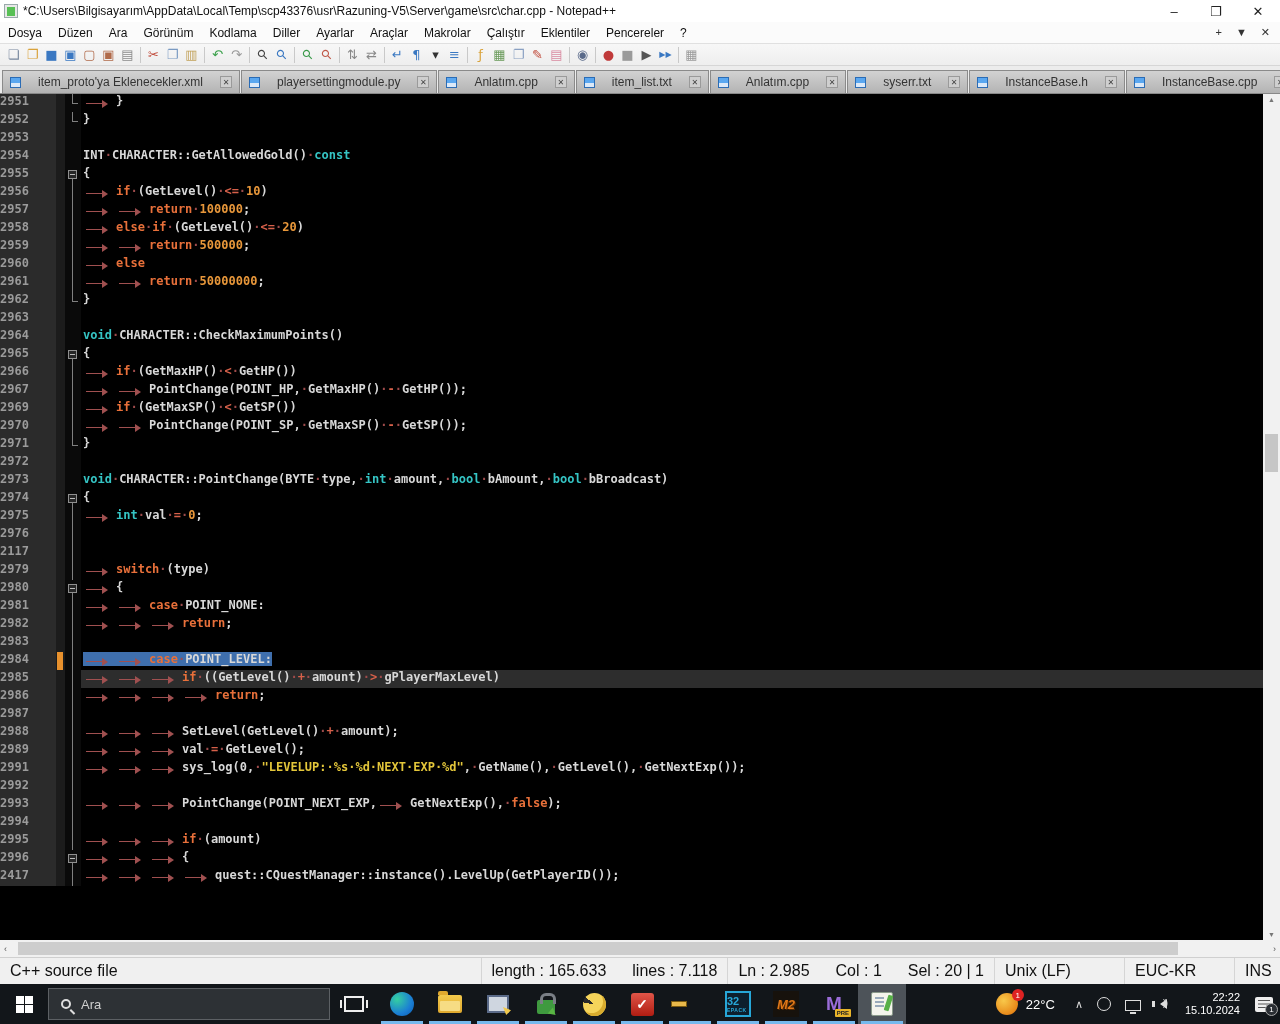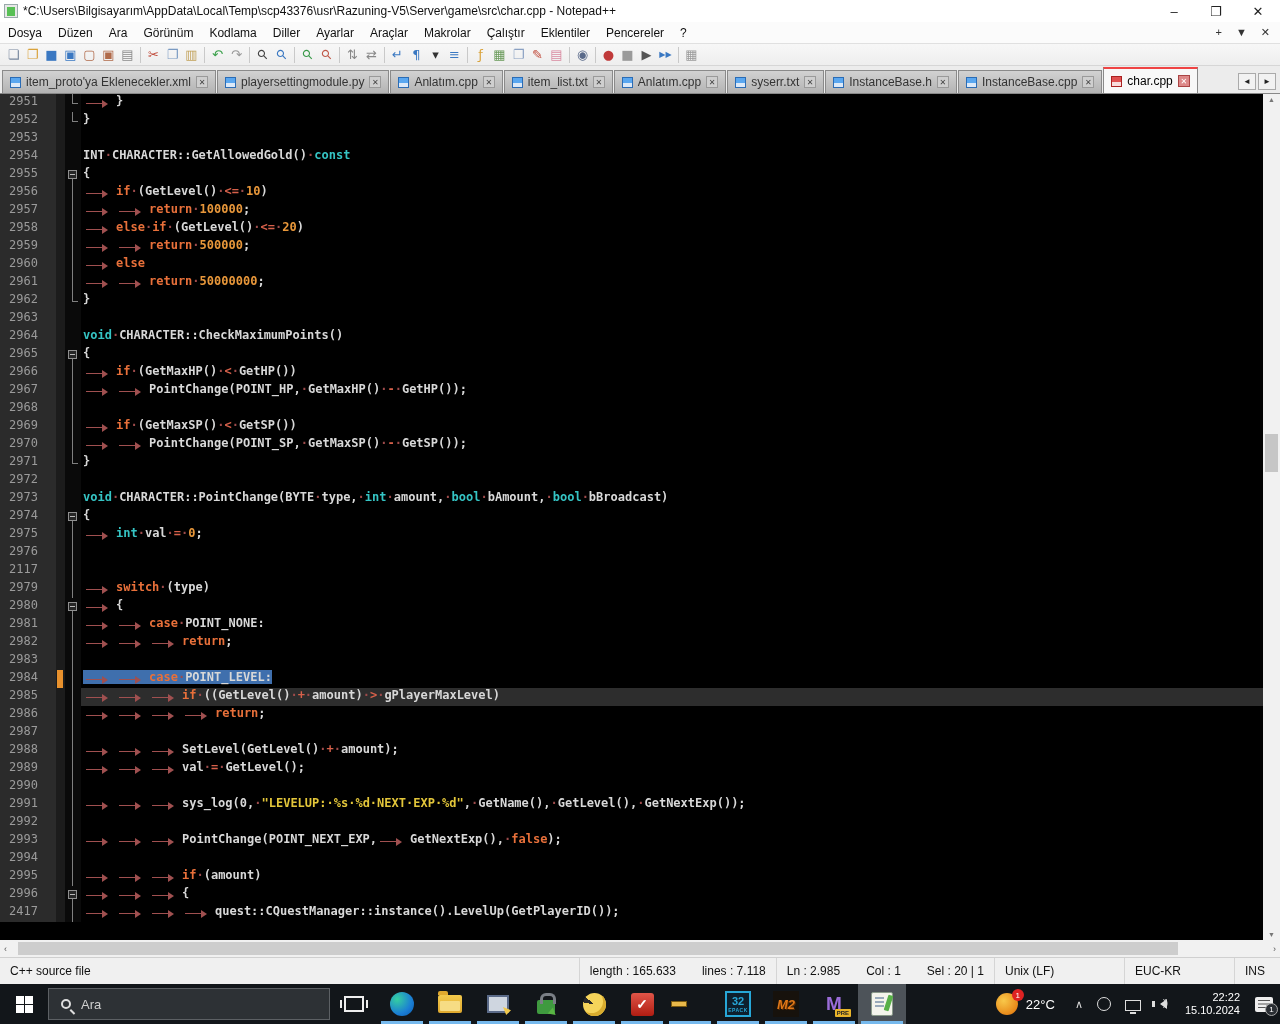--- a/index.html
+++ b/index.html
@@ -21,36 +21,36 @@
   .menu-right{display:flex;gap:14px;padding-right:10px;color:#333;font-size:11px}
 
   
   .toolbar{height:23px;background:linear-gradient(#f7f7f7,#eee);border-top:1px solid #e0e0e0;border-bottom:1px solid #d6d6d6;display:flex;align-items:center;padding-left:4px;flex:0 0 auto}
   .tbgroup{display:flex;align-items:center}
   .tbsep{width:1px;height:16px;background:#c9c9c9;margin:0 3px}
   .tbi{width:19px;height:19px;display:inline-flex;align-items:center;justify-content:center;font-size:13px;line-height:1;font-family:"DejaVu Sans",sans-serif}
 
   
   .tabbar{height:28px;background:#ececec;display:flex;align-items:flex-end;padding-left:2px;flex:0 0 auto;border-bottom:1px solid #888}
-  .tab{height:23px;display:flex;align-items:center;gap:5px;padding:0 7px;font-size:12px;color:#333;background:linear-gradient(#d2d2d2,#b3b3b3);border:1px solid #8a8a8a;border-bottom:none;margin-right:1px;white-space:nowrap}
+  .tab{height:23px;display:flex;align-items:center;gap:17px;padding:0 7px;font-size:12px;color:#333;background:linear-gradient(#d2d2d2,#b3b3b3);border:1px solid #8a8a8a;border-bottom:none;margin-right:1px;white-space:nowrap}
   .tab.active{height:26px;background:#f8f8f8;color:#000;border-top:2px solid #ef4444}
   .fd{width:11px;height:11px;background:linear-gradient(#5aa7f0 55%,#dce9f8 55%);border:1px solid #2b6cb5;flex:0 0 auto}
   .tab.active .fd{background:linear-gradient(#e05050 55%,#f8dcdc 55%);border-color:#a22}
   .tabx{width:12px;height:12px;border:1px solid #9a9a9a;background:#cfcfcf;color:#444;font-size:8px;display:inline-flex;align-items:center;justify-content:center}
   .tab.active .tabx{background:#d88;border-color:#a44;color:#fff}
   .tab-scroll{margin-left:auto;display:flex;gap:2px;padding:0 4px 3px 0}
   .tsbtn{width:18px;height:17px;border:1px solid #aaa;background:#f2f2f2;font-size:8px;color:#222;display:inline-flex;align-items:center;justify-content:center}
 
   
   .editor-wrap{flex:0 0 auto;height:846px;display:flex;position:relative;background:#000}
   .editor{flex:1;overflow:hidden;position:relative}
   .vscroll{width:17px;background:#f1f1f1;flex:0 0 auto;position:relative;display:flex;flex-direction:column;align-items:center;justify-content:space-between;padding:2px 0;font-size:8px;color:#666}
   .vthumb{position:absolute;left:2px;width:13px;top:340px;height:38px;background:#c6c6c6}
   .codeline{height:18px;display:flex;font-family:"DejaVu Sans Mono","Liberation Mono",monospace;font-size:12px;font-weight:bold;white-space:pre}
-  .lnum{width:56px;flex:0 0 auto;background:#2b2b2b;color:#9b9b9b;text-align:center;padding-right:9px;font-weight:normal}
+  .lnum{width:56px;flex:0 0 auto;background:#2b2b2b;color:#9b9b9b;text-align:left;padding-right:9px;font-weight:bold}
   .markcol{width:9px;flex:0 0 auto;background:#1c1c1c;position:relative}
   .markcol .mk{position:absolute;inset:0 2px 0 1px;background:#e8912d}
   .foldcol{width:16px;flex:0 0 auto;background:#0a0a0a;position:relative}
   .fv{position:absolute;left:7px;top:0;bottom:0;width:1px;background:#808080}
   .fe1{position:absolute;left:7px;top:0;height:9px;width:1px;background:#808080}
   .fe2{position:absolute;left:7px;top:9px;width:6px;height:1px;background:#808080}
   .fbx{position:absolute;left:3px;top:4px;width:9px;height:9px;border:1px solid #909090;background:#262626}
   .fbx::after{content:"";position:absolute;left:1px;right:1px;top:3px;border-top:1px solid #bbb}
   .fbl{position:absolute;left:7px;top:13px;bottom:0;width:1px;background:#808080}
   .codetext{flex:1;padding-left:2px;overflow:hidden}
@@ -67,21 +67,21 @@
   .tk-w{color:#9e4b4b}
   .tab-arrow{display:inline-block;width:33px;height:18px;position:relative;vertical-align:top}
   .tab-arrow::before{content:"";position:absolute;left:3px;right:10px;top:9px;border-top:1px solid #a05050}
   .tab-arrow::after{content:"";position:absolute;right:4px;top:5.5px;border:4px solid transparent;border-left:6px solid #a05050}
 
   
   .hscroll{height:17px;background:#f1f1f1;position:relative;flex:0 0 auto;display:flex;align-items:center;justify-content:space-between;padding:0 4px;font-size:9px;color:#555}
   .hthumb{position:absolute;left:18px;width:1160px;top:2px;height:13px;background:#cdcdcd}
 
   
-  .statusbar{height:27px;background:#f0f0f0;border-top:1px solid #d0d0d0;display:flex;align-items:center;font-size:12px;color:#111;flex:0 0 auto}
+  .statusbar{height:27px;background:#f0f0f0;border-top:1px solid #d0d0d0;display:flex;align-items:center;font-size:16px;color:#111;flex:0 0 auto}
   .sseg{border-left:1px solid #d5d5d5;height:100%;display:flex;align-items:center;padding:0 10px;gap:26px;white-space:nowrap}
   .sseg:first-child{border-left:none;flex:1}
 
   
   .taskbar{height:40px;background:#12161a;display:flex;align-items:stretch;color:#eee;flex:0 0 auto}
   .tb-slot{width:48px;display:flex;align-items:center;justify-content:center;position:relative}
   .tb-slot.run::after{content:"";position:absolute;left:3px;right:3px;bottom:0;height:3px;background:#76b9ed}
   .tb-slot.activeapp{background:#4d5359}
   .startgrid{display:grid;grid-template-columns:8px 8px;grid-template-rows:8px 8px;gap:1px}
   .startgrid div{background:#fff}
@@ -101,21 +101,21 @@
   .ic-remote::after{content:"";position:absolute;right:-4px;bottom:-4px;width:8px;height:8px;background:#f2c94c;clip-path:polygon(0 0,100% 40%,40% 100%)}
   .ic-lock{width:18px;height:14px;background:#3f9a3f;border-radius:2px;position:relative;margin-top:6px}
   .ic-lock::before{content:"";position:absolute;left:3px;top:-7px;width:10px;height:8px;border:3px solid #7a7f86;border-bottom:none;border-radius:6px 6px 0 0}
   .ic-lock::after{content:"";position:absolute;right:-5px;bottom:-4px;border:4px solid transparent;border-left:7px solid #59b544;transform:rotate(40deg)}
   .ic-blob{width:23px;height:23px;border-radius:50%;background:conic-gradient(#f5d45a 0 78%,#2a2a2a 78% 86%,#f5d45a 86%);box-shadow:inset -3px -3px 0 #d8ac2e}
   .ic-red{width:23px;height:23px;background:linear-gradient(#e05548,#b01d12);border-radius:3px;color:#fff;font-size:14px;font-weight:bold;display:flex;align-items:center;justify-content:center}
   .ic-rar{width:24px;height:24px;display:flex;gap:1px}
   .ic-rar .r1{background:#6a2a6a}.ic-rar .r2{background:#c03030;position:relative}
   .ic-rar .r2::after{content:"";position:absolute;left:-8px;right:-8px;top:9px;height:4px;background:#e8b84a;border:1px solid #7a5a10}
   .ic-rar .r3{background:#3a7a3a}
-  .ic-epack{width:26px;height:26px;background:#0d1f2d;border:2px solid #27a7d8;color:#27a7d8;display:flex;flex-direction:column;align-items:center;justify-content:center;font-weight:bold}
+  .ic-epack{width:26px;height:26px;background:#0d1f2d;border:2px solid #27a7d8;color:#27a7d8;display:flex;flex-direction:column;justify-content:center;font-weight:bold}
   .ic-epack .e1{font-size:11px;line-height:11px}
   .ic-epack .e2{font-size:5px;line-height:6px;letter-spacing:.5px}
   .ic-m2{width:26px;height:26px;background:#17120c;display:flex;align-items:center;justify-content:center;color:#e07818;font-weight:bold;font-style:italic;font-size:13px;text-shadow:1px 1px 0 #5a2a00}
   .ic-vs{width:26px;height:26px;display:flex;align-items:center;justify-content:center;color:#9a6cd8;font-size:19px;font-weight:bold;position:relative}
   .ic-vs .pre{position:absolute;right:-4px;bottom:0;background:#e8b42a;color:#222;font-size:6px;font-weight:bold;padding:1px 2px;border-radius:1px;font-style:normal}
   .ic-npp{width:22px;height:24px;background:#f4f4ec;border:1px solid #8a9a8a;border-radius:2px;position:relative}
   .ic-npp::before{content:"";position:absolute;left:3px;top:4px;right:8px;height:2px;background:#9ab;box-shadow:0 4px 0 #9ab,0 8px 0 #9ab}
   .ic-npp::after{content:"";position:absolute;right:1px;top:2px;width:5px;height:16px;background:#58b048;transform:rotate(18deg);border-radius:1px}
 
   .tray{margin-left:auto;display:flex;align-items:center;gap:0}
@@ -292,42 +292,40 @@
         <div class="codeline"><span class="lnum">2958</span><span class="markcol"></span><span class="foldcol"><span class="fv"></span></span><span class="codetext"><span class="tab-arrow"></span><span class="tk-k">else</span><span class="tk-w">·</span><span class="tk-k">if</span><span class="tk-w">·</span><span class="tk-p">(</span><span class="tk-i">GetLevel()</span><span class="tk-w">·</span><span class="tk-o">&lt;=</span><span class="tk-w">·</span><span class="tk-n">20</span><span class="tk-p">)</span></span></div>
         <div class="codeline"><span class="lnum">2959</span><span class="markcol"></span><span class="foldcol"><span class="fv"></span></span><span class="codetext"><span class="tab-arrow"></span><span class="tab-arrow"></span><span class="tk-k">return</span><span class="tk-w">·</span><span class="tk-n">500000</span><span class="tk-p">;</span></span></div>
         <div class="codeline"><span class="lnum">2960</span><span class="markcol"></span><span class="foldcol"><span class="fv"></span></span><span class="codetext"><span class="tab-arrow"></span><span class="tk-k">else</span></span></div>
         <div class="codeline"><span class="lnum">2961</span><span class="markcol"></span><span class="foldcol"><span class="fv"></span></span><span class="codetext"><span class="tab-arrow"></span><span class="tab-arrow"></span><span class="tk-k">return</span><span class="tk-w">·</span><span class="tk-n">50000000</span><span class="tk-p">;</span></span></div>
         <div class="codeline"><span class="lnum">2962</span><span class="markcol"></span><span class="foldcol"><span class="fe1"></span><span class="fe2"></span></span><span class="codetext"><span class="tk-p">}</span></span></div>
         <div class="codeline"><span class="lnum">2963</span><span class="markcol"></span><span class="foldcol"></span><span class="codetext"></span></div>
         <div class="codeline"><span class="lnum">2964</span><span class="markcol"></span><span class="foldcol"></span><span class="codetext"><span class="tk-y">void</span><span class="tk-w">·</span><span class="tk-i">CHARACTER::CheckMaximumPoints()</span></span></div>
         <div class="codeline"><span class="lnum">2965</span><span class="markcol"></span><span class="foldcol"><span class="fbx"></span><span class="fbl"></span></span><span class="codetext"><span class="tk-p">{</span></span></div>
         <div class="codeline"><span class="lnum">2966</span><span class="markcol"></span><span class="foldcol"><span class="fv"></span></span><span class="codetext"><span class="tab-arrow"></span><span class="tk-k">if</span><span class="tk-w">·</span><span class="tk-p">(</span><span class="tk-i">GetMaxHP()</span><span class="tk-w">·</span><span class="tk-o">&lt;</span><span class="tk-w">·</span><span class="tk-i">GetHP()</span><span class="tk-p">)</span></span></div>
         <div class="codeline"><span class="lnum">2967</span><span class="markcol"></span><span class="foldcol"><span class="fv"></span></span><span class="codetext"><span class="tab-arrow"></span><span class="tab-arrow"></span><span class="tk-i">PointChange(POINT_HP,</span><span class="tk-w">·</span><span class="tk-i">GetMaxHP()</span><span class="tk-w">·</span><span class="tk-o">-</span><span class="tk-w">·</span><span class="tk-i">GetHP());</span></span></div>
-        <div class="codeline"><span class="lnum">2968</span><span class="markcol"></span><span class="foldcol"><span class="fv"></span></span><span class="codetext"></span></div>
         <div class="codeline"><span class="lnum">2969</span><span class="markcol"></span><span class="foldcol"><span class="fv"></span></span><span class="codetext"><span class="tab-arrow"></span><span class="tk-k">if</span><span class="tk-w">·</span><span class="tk-p">(</span><span class="tk-i">GetMaxSP()</span><span class="tk-w">·</span><span class="tk-o">&lt;</span><span class="tk-w">·</span><span class="tk-i">GetSP()</span><span class="tk-p">)</span></span></div>
         <div class="codeline"><span class="lnum">2970</span><span class="markcol"></span><span class="foldcol"><span class="fv"></span></span><span class="codetext"><span class="tab-arrow"></span><span class="tab-arrow"></span><span class="tk-i">PointChange(POINT_SP,</span><span class="tk-w">·</span><span class="tk-i">GetMaxSP()</span><span class="tk-w">·</span><span class="tk-o">-</span><span class="tk-w">·</span><span class="tk-i">GetSP());</span></span></div>
         <div class="codeline"><span class="lnum">2971</span><span class="markcol"></span><span class="foldcol"><span class="fe1"></span><span class="fe2"></span></span><span class="codetext"><span class="tk-p">}</span></span></div>
         <div class="codeline"><span class="lnum">2972</span><span class="markcol"></span><span class="foldcol"></span><span class="codetext"></span></div>
         <div class="codeline"><span class="lnum">2973</span><span class="markcol"></span><span class="foldcol"></span><span class="codetext"><span class="tk-y">void</span><span class="tk-w">·</span><span class="tk-i">CHARACTER::PointChange(BYTE</span><span class="tk-w">·</span><span class="tk-i">type,</span><span class="tk-w">·</span><span class="tk-y">int</span><span class="tk-w">·</span><span class="tk-i">amount,</span><span class="tk-w">·</span><span class="tk-y">bool</span><span class="tk-w">·</span><span class="tk-i">bAmount,</span><span class="tk-w">·</span><span class="tk-y">bool</span><span class="tk-w">·</span><span class="tk-i">bBroadcast)</span></span></div>
         <div class="codeline"><span class="lnum">2974</span><span class="markcol"></span><span class="foldcol"><span class="fbx"></span><span class="fbl"></span></span><span class="codetext"><span class="tk-p">{</span></span></div>
         <div class="codeline"><span class="lnum">2975</span><span class="markcol"></span><span class="foldcol"><span class="fv"></span></span><span class="codetext"><span class="tab-arrow"></span><span class="tk-y">int</span><span class="tk-w">·</span><span class="tk-i">val</span><span class="tk-w">·</span><span class="tk-o">=</span><span class="tk-w">·</span><span class="tk-n">0</span><span class="tk-p">;</span></span></div>
         <div class="codeline"><span class="lnum">2976</span><span class="markcol"></span><span class="foldcol"><span class="fv"></span></span><span class="codetext"></span></div>
         <div class="codeline"><span class="lnum">2117</span><span class="markcol"></span><span class="foldcol"><span class="fv"></span></span><span class="codetext"></span></div>
         <div class="codeline"><span class="lnum">2979</span><span class="markcol"></span><span class="foldcol"><span class="fv"></span></span><span class="codetext"><span class="tab-arrow"></span><span class="tk-k">switch</span><span class="tk-w">·</span><span class="tk-p">(</span><span class="tk-i">type</span><span class="tk-p">)</span></span></div>
         <div class="codeline"><span class="lnum">2980</span><span class="markcol"></span><span class="foldcol"><span class="fbx"></span><span class="fbl"></span></span><span class="codetext"><span class="tab-arrow"></span><span class="tk-p">{</span></span></div>
         <div class="codeline"><span class="lnum">2981</span><span class="markcol"></span><span class="foldcol"><span class="fv"></span></span><span class="codetext"><span class="tab-arrow"></span><span class="tab-arrow"></span><span class="tk-k">case</span><span class="tk-w">·</span><span class="tk-i">POINT_NONE</span><span class="tk-p">:</span></span></div>
         <div class="codeline"><span class="lnum">2982</span><span class="markcol"></span><span class="foldcol"><span class="fv"></span></span><span class="codetext"><span class="tab-arrow"></span><span class="tab-arrow"></span><span class="tab-arrow"></span><span class="tk-k">return</span><span class="tk-p">;</span></span></div>
         <div class="codeline"><span class="lnum">2983</span><span class="markcol"></span><span class="foldcol"><span class="fv"></span></span><span class="codetext"></span></div>
         <div class="codeline"><span class="lnum">2984</span><span class="markcol"><span class="mk"></span></span><span class="foldcol"><span class="fv"></span></span><span class="codetext"><span class="sel"><span class="tab-arrow"></span><span class="tab-arrow"></span><span class="tk-k">case</span><span class="tk-w">·</span><span class="tk-i">POINT_LEVEL</span><span class="tk-p">:</span></span></span></div>
         <div class="codeline cur"><span class="lnum">2985</span><span class="markcol"></span><span class="foldcol"><span class="fv"></span></span><span class="codetext"><span class="tab-arrow"></span><span class="tab-arrow"></span><span class="tab-arrow"></span><span class="tk-k">if</span><span class="tk-w">·</span><span class="tk-p">((</span><span class="tk-i">GetLevel()</span><span class="tk-w">·</span><span class="tk-o">+</span><span class="tk-w">·</span><span class="tk-i">amount</span><span class="tk-p">)</span><span class="tk-w">·</span><span class="tk-o">&gt;</span><span class="tk-w">·</span><span class="tk-i">gPlayerMaxLevel</span><span class="tk-p">)</span></span></div>
         <div class="codeline"><span class="lnum">2986</span><span class="markcol"></span><span class="foldcol"><span class="fv"></span></span><span class="codetext"><span class="tab-arrow"></span><span class="tab-arrow"></span><span class="tab-arrow"></span><span class="tab-arrow"></span><span class="tk-k">return</span><span class="tk-p">;</span></span></div>
         <div class="codeline"><span class="lnum">2987</span><span class="markcol"></span><span class="foldcol"><span class="fv"></span></span><span class="codetext"></span></div>
         <div class="codeline"><span class="lnum">2988</span><span class="markcol"></span><span class="foldcol"><span class="fv"></span></span><span class="codetext"><span class="tab-arrow"></span><span class="tab-arrow"></span><span class="tab-arrow"></span><span class="tk-i">SetLevel(GetLevel()</span><span class="tk-w">·</span><span class="tk-o">+</span><span class="tk-w">·</span><span class="tk-i">amount);</span></span></div>
         <div class="codeline"><span class="lnum">2989</span><span class="markcol"></span><span class="foldcol"><span class="fv"></span></span><span class="codetext"><span class="tab-arrow"></span><span class="tab-arrow"></span><span class="tab-arrow"></span><span class="tk-i">val</span><span class="tk-w">·</span><span class="tk-o">=</span><span class="tk-w">·</span><span class="tk-i">GetLevel();</span></span></div>
-        <div class="codeline"><span class="lnum">2990</span><span class="markcol"></span><span class="foldcol"><span class="fv"></span></span><span class="codetext"></span></div>
         <div class="codeline"><span class="lnum">2991</span><span class="markcol"></span><span class="foldcol"><span class="fv"></span></span><span class="codetext"><span class="tab-arrow"></span><span class="tab-arrow"></span><span class="tab-arrow"></span><span class="tk-i">sys_log(0,</span><span class="tk-w">·</span><span class="tk-s">"LEVELUP:·%s·%d·NEXT·EXP·%d"</span><span class="tk-p">,</span><span class="tk-w">·</span><span class="tk-i">GetName(),</span><span class="tk-w">·</span><span class="tk-i">GetLevel(),</span><span class="tk-w">·</span><span class="tk-i">GetNextExp());</span></span></div>
         <div class="codeline"><span class="lnum">2992</span><span class="markcol"></span><span class="foldcol"><span class="fv"></span></span><span class="codetext"></span></div>
         <div class="codeline"><span class="lnum">2993</span><span class="markcol"></span><span class="foldcol"><span class="fv"></span></span><span class="codetext"><span class="tab-arrow"></span><span class="tab-arrow"></span><span class="tab-arrow"></span><span class="tk-i">PointChange(POINT_NEXT_EXP,</span><span class="tab-arrow"></span><span class="tk-i">GetNextExp(),</span><span class="tk-w">·</span><span class="tk-k">false</span><span class="tk-p">);</span></span></div>
         <div class="codeline"><span class="lnum">2994</span><span class="markcol"></span><span class="foldcol"><span class="fv"></span></span><span class="codetext"></span></div>
         <div class="codeline"><span class="lnum">2995</span><span class="markcol"></span><span class="foldcol"><span class="fv"></span></span><span class="codetext"><span class="tab-arrow"></span><span class="tab-arrow"></span><span class="tab-arrow"></span><span class="tk-k">if</span><span class="tk-w">·</span><span class="tk-p">(</span><span class="tk-i">amount</span><span class="tk-p">)</span></span></div>
         <div class="codeline"><span class="lnum">2996</span><span class="markcol"></span><span class="foldcol"><span class="fbx"></span><span class="fbl"></span></span><span class="codetext"><span class="tab-arrow"></span><span class="tab-arrow"></span><span class="tab-arrow"></span><span class="tk-p">{</span></span></div>
         <div class="codeline"><span class="lnum">2417</span><span class="markcol"></span><span class="foldcol"><span class="fv"></span></span><span class="codetext"><span class="tab-arrow"></span><span class="tab-arrow"></span><span class="tab-arrow"></span><span class="tab-arrow"></span><span class="tk-i">quest::CQuestManager::instance().LevelUp(GetPlayerID());</span></span></div>
       </div>
     <div class="vscroll">
       <span style="font-size:7px;color:#777">▲</span>

